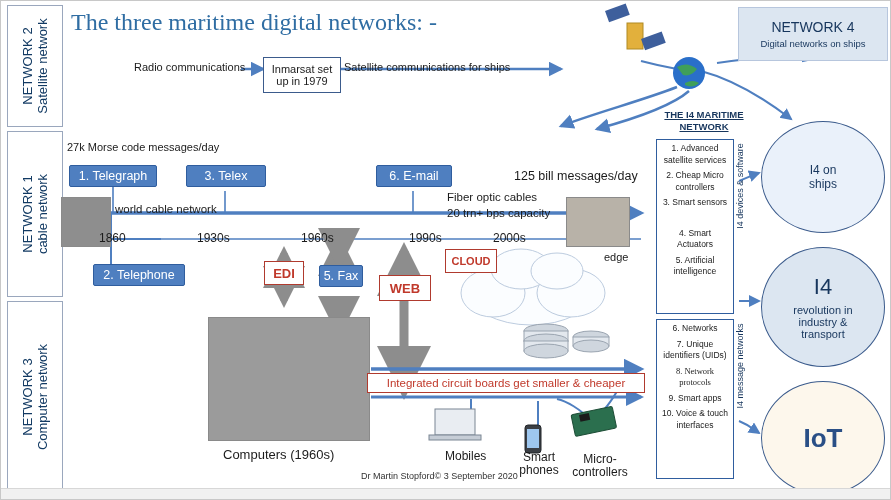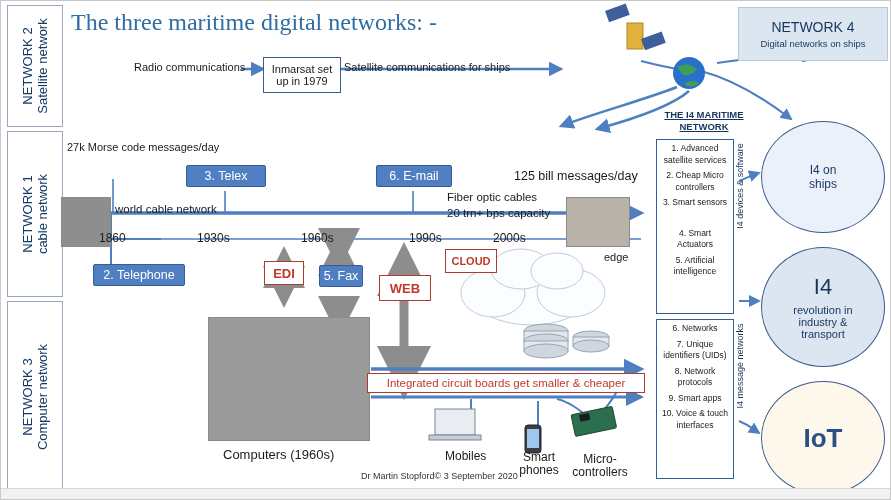--- a/index.html
+++ b/index.html
@@ -230,20 +230,21 @@
   <div class="plain" style="left:133px;top:60px;">Radio communications</div>
   <div class="box whitebox" style="left:262px;top:56px;width:78px;height:36px;padding:2px;">Inmarsat set up in 1979</div>
   <div class="plain" style="left:343px;top:60px;">Satellite communications for ships</div>
 
   <div id="i4head">
     <span>THE I4 MARITIME</span><br>
     <span>NETWORK</span>
   </div>
 
   <div class="plain" style="left:66px;top:140px;">27k Morse code messages/day</div>
+  <div class="box bluebox" style="left:68px;top:164px;width:88px;height:22px;">1. Telegraph</div>
   <div class="box bluebox" style="left:185px;top:164px;width:80px;height:22px;">3. Telex</div>
   <div class="box bluebox" style="left:375px;top:164px;width:76px;height:22px;">6. E-mail</div>
   <div class="plain" style="left:513px;top:168px;font-size:12.5px;">125 bill messages/day</div>
 
   <div class="pic" id="telegraph-pic"></div>
   <div class="plain" style="left:114px;top:202px;font-size:11.5px;">world cable network</div>
   <div class="plain" style="left:446px;top:190px;font-size:11.5px;">Fiber optic cables</div>
   <div class="plain" style="left:446px;top:206px;font-size:11.5px;">20 trn+ bps capacity</div>
   <div class="pic" id="biz-pic"></div>
 
@@ -277,21 +278,21 @@
     <div style="margin-top:19px;">4. Smart Actuators</div>
     <div style="margin-top:4px;">5. Artificial intelligence</div>
   </div>
   <div class="vlabel-right" style="left:694px;top:180px;">
     <span>I4 devices &amp; software</span>
   </div>
 
   <div id="i4list2">
     <div>6. Networks</div>
     <div style="margin-top:4px;">7. Unique identifiers (UIDs)</div>
-    <div style="margin-top:4px;">8. Network protocols</div>
+    <div style="margin-top:4px;font-family:Liberation Serif, serif;">8. Network protocols</div>
     <div style="margin-top:4px;">9. Smart apps</div>
     <div style="margin-top:4px;">10. Voice &amp; touch interfaces</div>
   </div>
   <div class="vlabel-right" style="left:694px;top:360px;">
     <span>I4 message networks</span>
   </div>
 
   <div class="circ" id="circ1">
     <div style="font-size:12px;color:#17365d;">I4 on</div>
     <div style="font-size:12px;color:#17365d;">ships</div>

